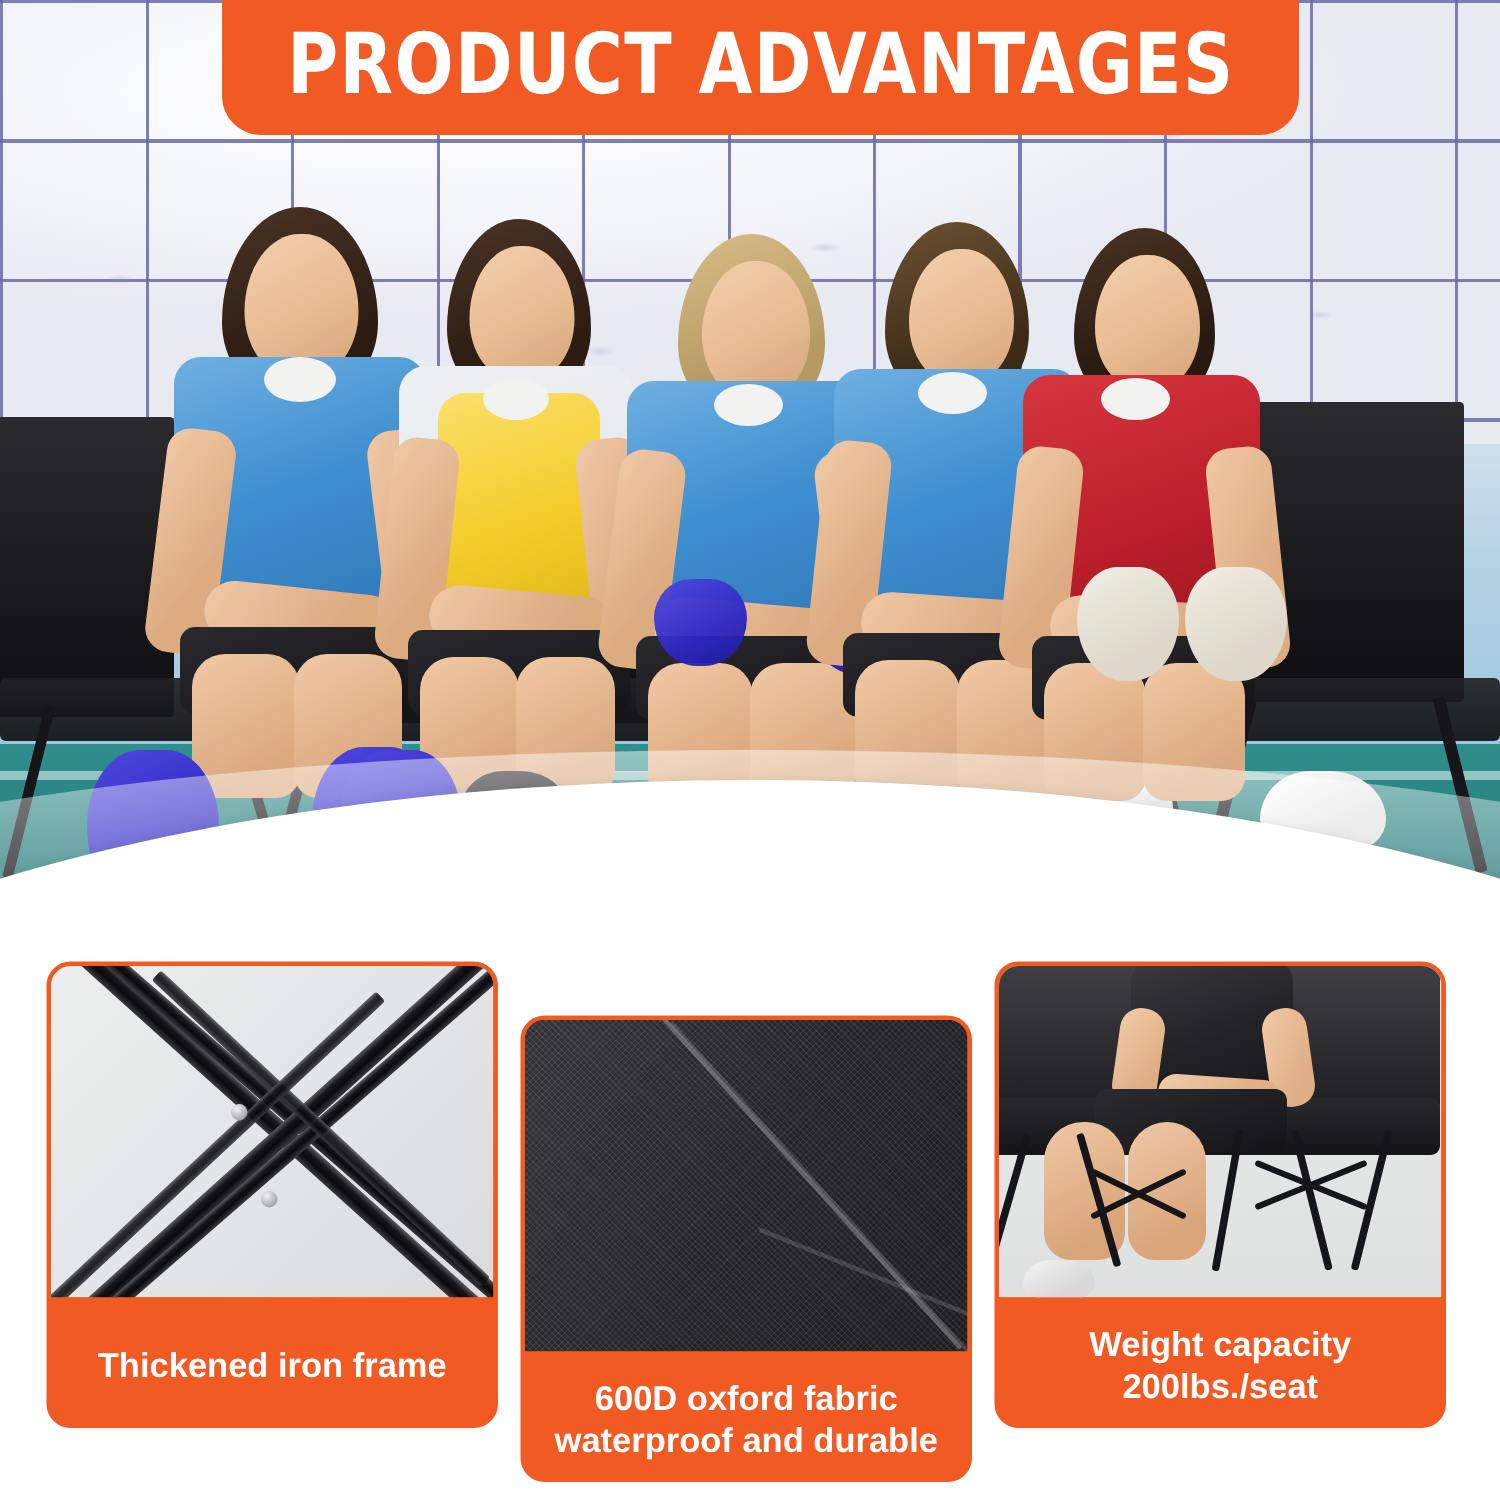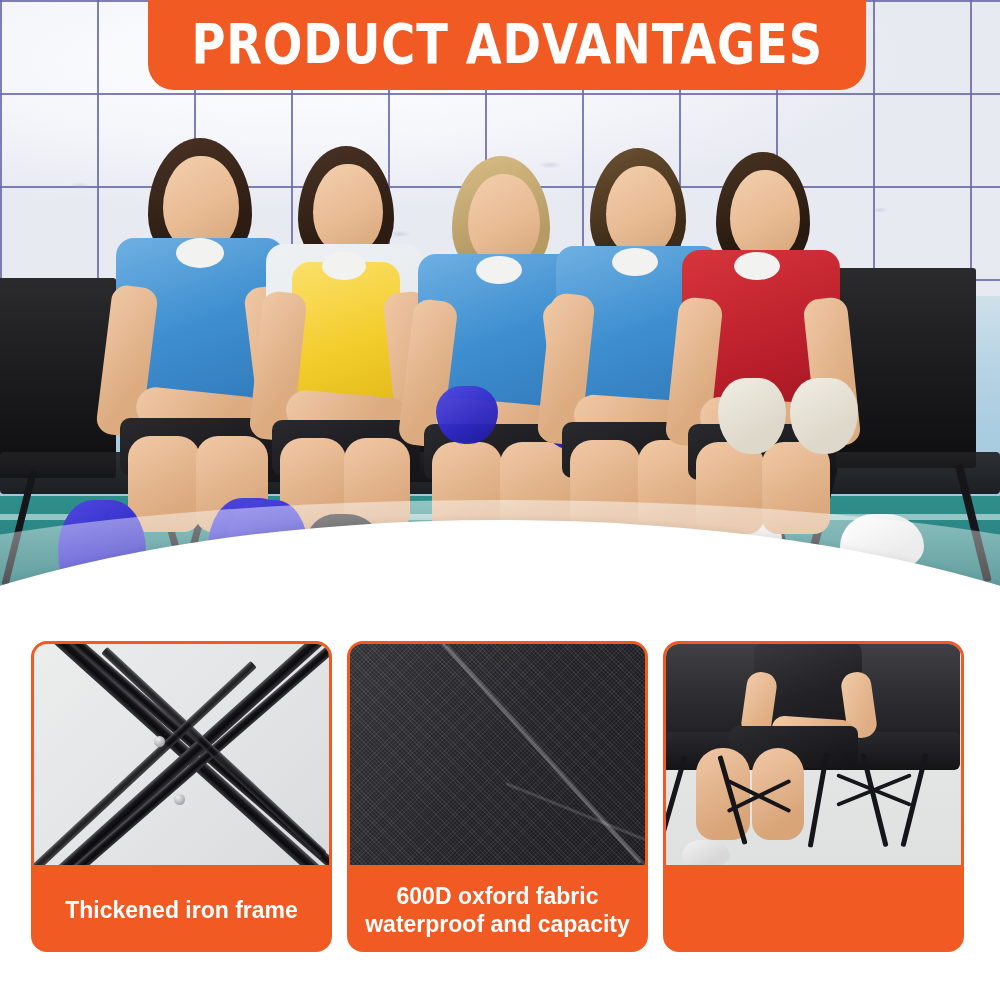--- a/index.html
+++ b/index.html
@@ -214,21 +214,21 @@
     top: 3px;
     width: 301px;
     height: 311px;
     border: 3px solid #f15a22;
     border-radius: 16px;
     background: #f15a22;
     overflow: hidden;
     box-sizing: border-box;
   }
   .panel-1 { left: 31px; }
-  .panel-2 { left: 347px; }
+  .panel-2 { left: 347px; margin-top: 36px; }
   .panel-3 { left: 663px; }
 
   .panel-img {
     position: absolute;
     left: 0; top: 0;
     width: 100%;
     height: 221px;
     overflow: hidden;
   }
   .panel-caption {
@@ -468,21 +468,21 @@
 
     <div class="panel panel-2">
       <div class="panel-img">
         <div class="fabric"></div>
         <div class="seam" style="left:40px; top:106px; width:300px; height:3px; transform:rotate(48deg);"></div>
         <div class="seam" style="left:48px; top:112px; width:300px; height:2px; transform:rotate(48deg); opacity:.6;"></div>
         <div class="seam" style="left:150px; top:170px; width:170px; height:3px; transform:rotate(22deg); opacity:.5;"></div>
       </div>
       <div class="panel-caption">
         <span>600D oxford fabric</span>
-        <span>waterproof and capacity</span>
+        <span>waterproof and durable</span>
       </div>
     </div>
 
     <div class="panel panel-3">
       <div class="panel-img">
         <div class="p3-bg"></div>
         <div class="p3-bench-back" style="left:-6px; top:0px; width:300px; height:96px;"></div>
         <div class="p3-seat" style="left:-6px; top:88px; width:300px; height:38px;"></div>
         <div class="p3-shirt" style="left:88px; top:-4px; width:108px; height:92px;"></div>
         <div class="p3-arm" style="left:78px; top:28px; width:30px; height:66px; transform:rotate(8deg);"></div>
@@ -495,16 +495,20 @@
         <div class="p3-bar" style="left:64px;  top:110px; width:5px; height:92px; transform:rotate(-16deg);"></div>
         <div class="p3-bar" style="left:150px; top:108px; width:5px; height:96px; transform:rotate(10deg);"></div>
         <div class="p3-bar" style="left:206px; top:108px; width:5px; height:96px; transform:rotate(-14deg);"></div>
         <div class="p3-bar" style="left:246px; top:108px; width:5px; height:96px; transform:rotate(14deg);"></div>
         <div class="p3-bar" style="left:168px; top:144px; width:80px; height:4px; transform:rotate(22deg);"></div>
         <div class="p3-bar" style="left:168px; top:144px; width:80px; height:4px; transform:rotate(-22deg);"></div>
         <div class="p3-bar" style="left:58px;  top:150px; width:70px; height:4px; transform:rotate(26deg);"></div>
         <div class="p3-bar" style="left:58px;  top:150px; width:70px; height:4px; transform:rotate(-26deg);"></div>
         <div class="p3-shoe" style="left:16px; top:196px; width:48px; height:26px;"></div>
       </div>
+      <div class="panel-caption">
+        <span>Weight capacity</span>
+        <span>200lbs./seat</span>
+      </div>
     </div>
 
   </div>
 </div>
 
 </body></html>

